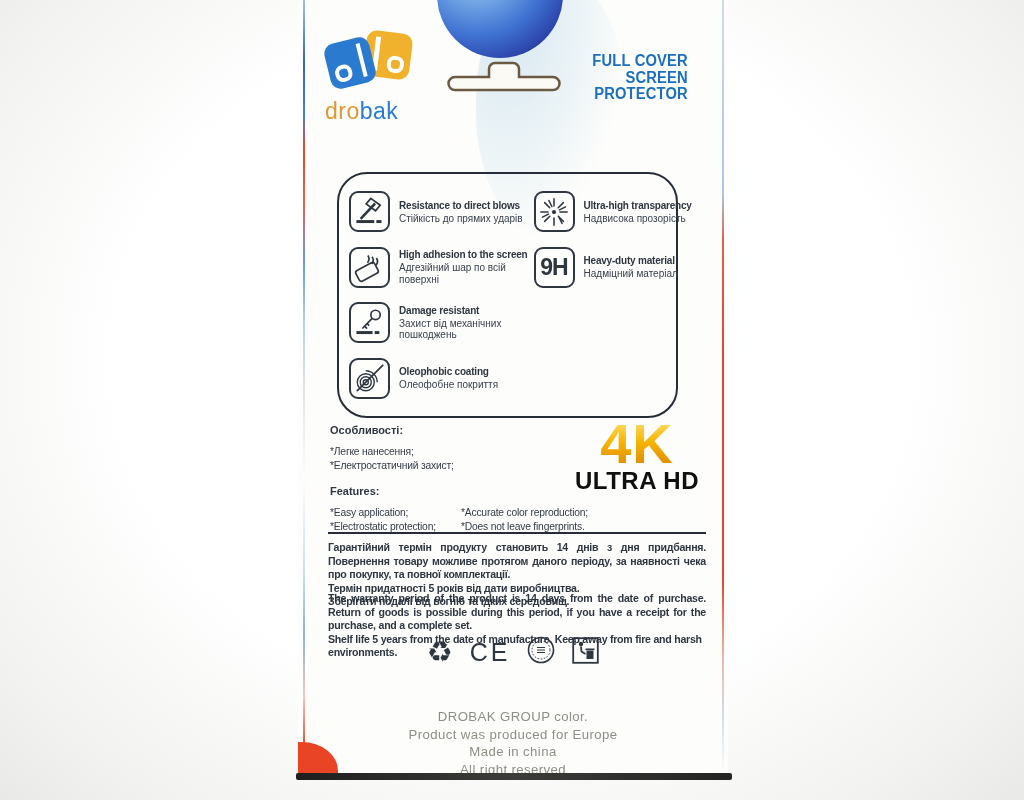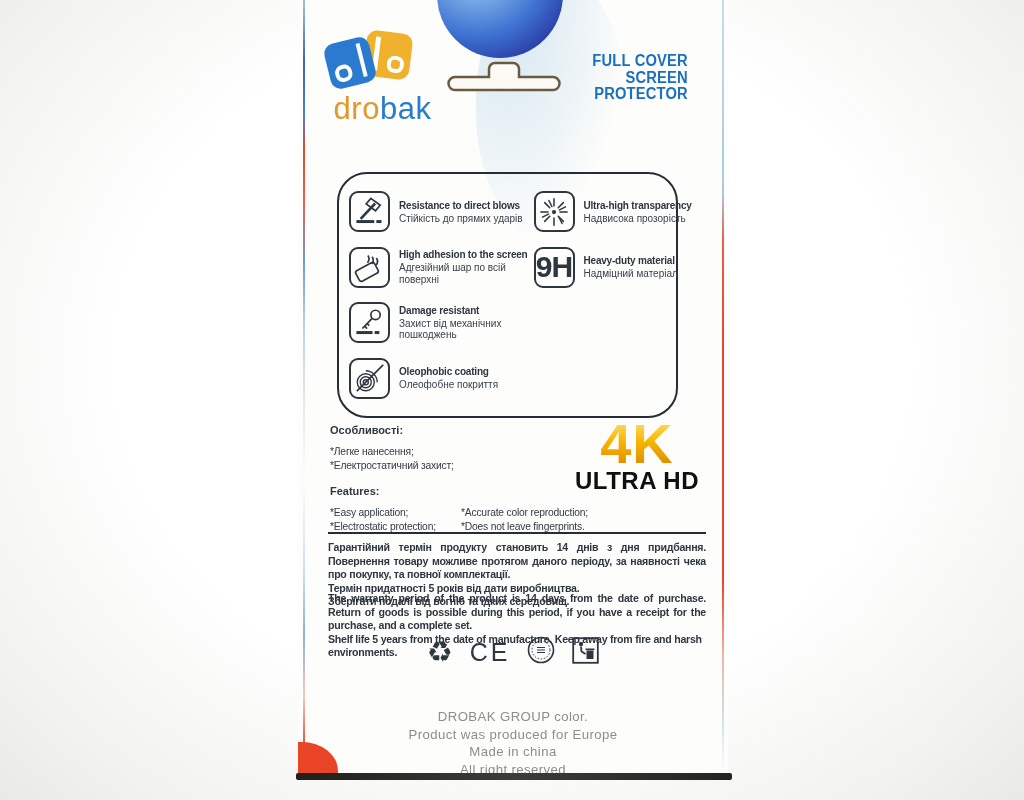--- a/index.html
+++ b/index.html
@@ -32,37 +32,37 @@
   
   .logo { position:absolute; left:27px; top:30px; width:115px; height:90px; }
   .sq { position:absolute; width:46px; height:46px; border-radius:10px; }
   .sq-blue { left:2px; top:10px; background:#2a7bd0; transform:rotate(-14deg); z-index:2; }
   .sq-yellow { left:40px; top:2px; background:#f0b12c; transform:rotate(7deg); z-index:1; }
   .glyph { position:absolute; border:4.5px solid #fff; border-radius:45%; width:17px; height:17px; left:6px; bottom:6px; }
   .stem { position:absolute; background:#fff; width:4.5px; top:6px; bottom:6px; }
   .sq-blue .stem { right:9px; }
   .sq-yellow .stem { left:9px; }
   .sq-yellow .glyph { left:auto; right:6px; }
-  .wordmark { position:absolute; left:0; top:61px; width:115px; text-align:center;
-    font-size:31px; font-weight:500; letter-spacing:.5px; }
+  .wordmark { position:absolute; left:0; top:68px; width:115px; 
+    font-size:23px; font-weight:500; letter-spacing:.5px; }
   .wm-a { color:#e09830; } .wm-b { color:#2a7bd0; }
   
   .title { position:absolute; right:40px; top:53px; text-align:right;
     color:#1b6fc0; font-weight:700; font-size:16px; line-height:16.5px; letter-spacing:.2px;
     transform:scaleX(.92); transform-origin:right center; }
   
   .feature-box { position:absolute; left:39px; top:172px; width:341px; height:246px;
     border:2.5px solid #262d38; border-radius:30px;
     display:grid; grid-template-columns:1fr 1fr; grid-auto-flow:column;
     grid-template-rows:repeat(4,1fr); padding:10px 6px 10px 10px; column-gap:6px; }
   .feat { display:flex; align-items:center; gap:9px; }
   .feat-icon { flex:0 0 41px; width:41px; height:41px; border:2px solid #2e3640; border-radius:9px;
     display:flex; align-items:center; justify-content:center; background:#fefefc; }
   .feat-icon svg { display:block; }
-  .nineH { font-size:30px; font-weight:600; color:#2e3640; letter-spacing:-1px; }
+  .nineH { font-size:23px; font-weight:600; color:#2e3640; letter-spacing:-1px; }
   .feat-en { font-weight:700; font-size:10px; color:#2e3640; white-space:nowrap; letter-spacing:-.2px; }
   .feat-ua { font-weight:400; font-size:10px; color:#39414d; line-height:11.5px; margin-top:2px; max-width:128px; }
   
   .lists { position:absolute; left:32px; top:424px; width:260px; }
   .list-head { font-weight:700; font-size:11px; color:#2e3640; margin-bottom:9px; }
   .list-grid { display:grid; grid-template-columns:131px 1fr; margin-bottom:12px; }
   .list-item { font-size:10.3px; font-weight:500; color:#333b46; line-height:14px; letter-spacing:-.2px; white-space:nowrap; }
   
   .badge4k { position:absolute; left:266px; top:418px; width:146px; display:flex; flex-direction:column; align-items:center; }
   .k4 { font-size:56px; font-weight:800; line-height:52px; letter-spacing:1px;

